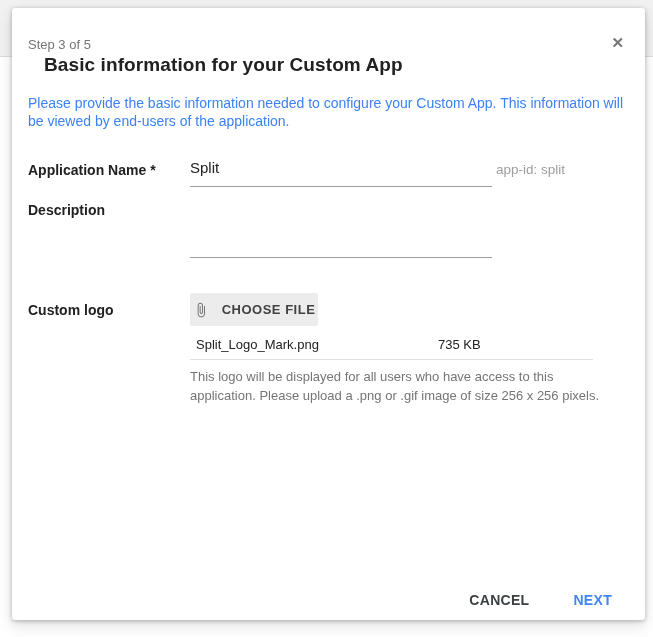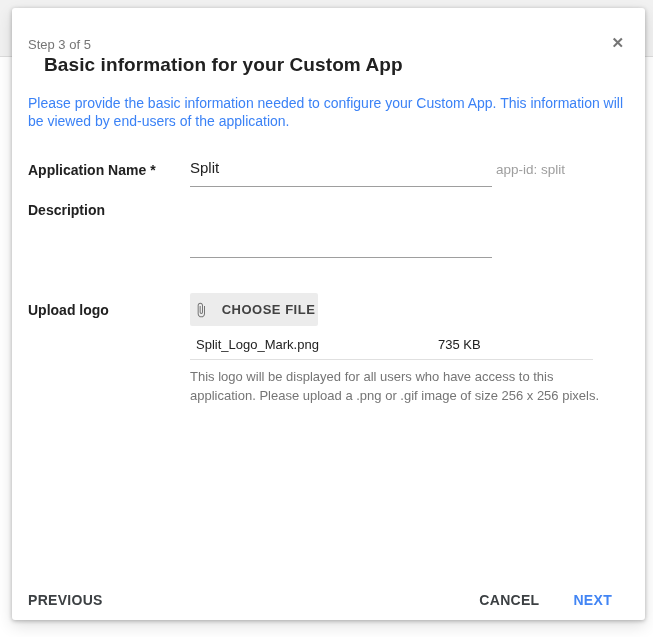--- a/index.html
+++ b/index.html
@@ -99,21 +99,21 @@
   .footer-btn {
     background: none; border: none; cursor: pointer;
     font-family: "Liberation Sans", sans-serif;
     font-size: 14px; font-weight: bold;
     letter-spacing: 0.3px; color: #3c4043;
     padding: 4px 2px;
   }
   .btn-previous { position: absolute; left: 14px; top: 580px; }
   .footer-right {
     position: absolute; right: 31px; top: 580px;
-    display: flex; gap: 30px; align-items: center;
+    display: flex; gap: 40px; align-items: center;
   }
   .btn-next { color: #4285f4; }
 </style>
 </head>
 <body>
 
 <div class="backdrop-band"></div>
 
 <div class="dialog">
 
@@ -123,37 +123,36 @@
 
   <div class="intro">Please provide the basic information needed to configure your Custom App. This information will be viewed by end-users of the application.</div>
 
   <div class="field-label label-appname">Application Name *</div>
   <input class="text-input" type="text" value="Split" style="">
   <div class="appid-hint">app-id:  split</div>
 
   <div class="field-label label-description">Description</div>
   <textarea class="description-input" style=""></textarea>
 
-  <div class="field-label label-upload">Upload logo</div>
+  <div class="field-label label-upload">Custom logo</div>
 
   <button class="choose-file-btn">
     <span>
       <svg width="16" height="16" viewBox="0 0 24 24" fill="#757575">
         <path d="M16.5 6v11.5c0 2.21-1.79 4-4 4s-4-1.79-4-4V5a2.5 2.5 0 0 1 5 0v10.5c0 .55-.45 1-1 1s-1-.45-1-1V6H10v9.5a2.5 2.5 0 0 0 5 0V5c0-2.21-1.79-4-4-4S7 2.79 7 5v12.5c0 3.04 2.46 5.5 5.5 5.5s5.5-2.46 5.5-5.5V6h-1.5z"></path>
       </svg>
     </span>
     <span>CHOOSE FILE</span>
   </button>
 
   <div class="file-row">
     <span class="file-name">Split_Logo_Mark.png</span>
     <span class="file-size">735 KB</span>
   </div>
 
   <div class="upload-helper">This logo will be displayed for all users who have access to this application. Please upload a .png or .gif image of size 256 x 256 pixels.</div>
 
-  <button class="footer-btn btn-previous">PREVIOUS</button>
   <div class="footer-right">
     <button class="footer-btn btn-cancel">CANCEL</button>
     <button class="footer-btn btn-next">NEXT</button>
   </div>
 
 </div>
 
 </body></html>

